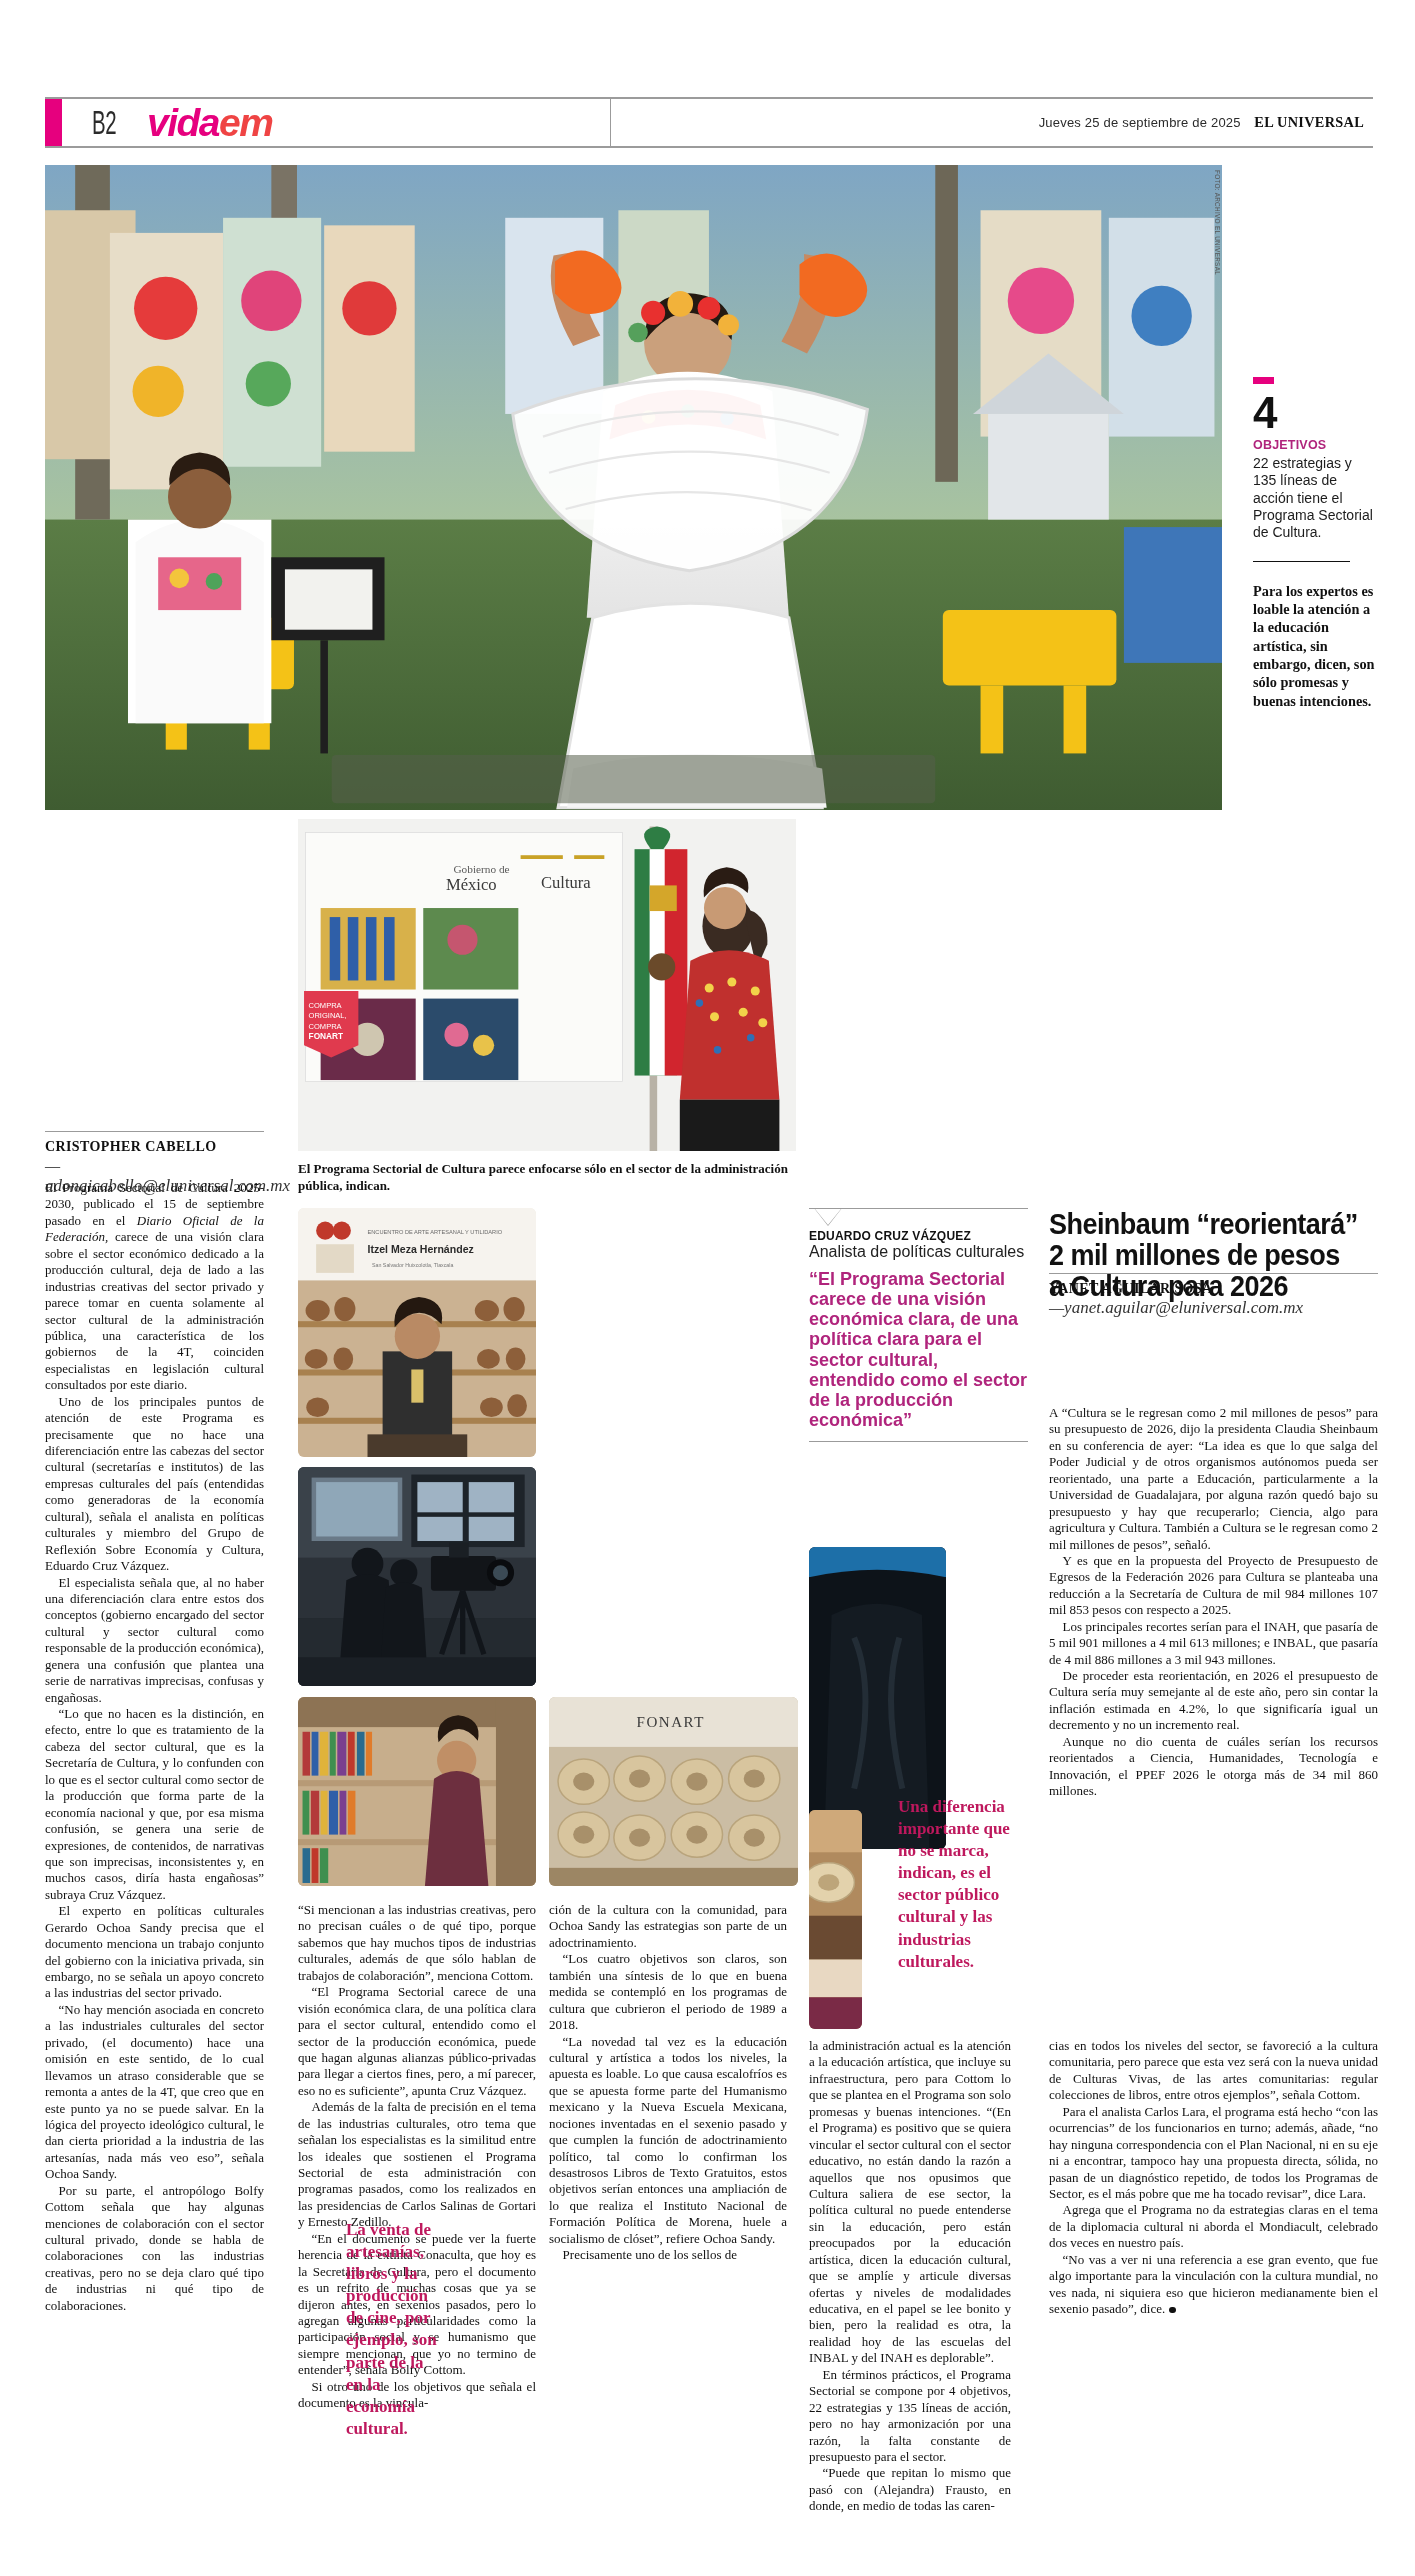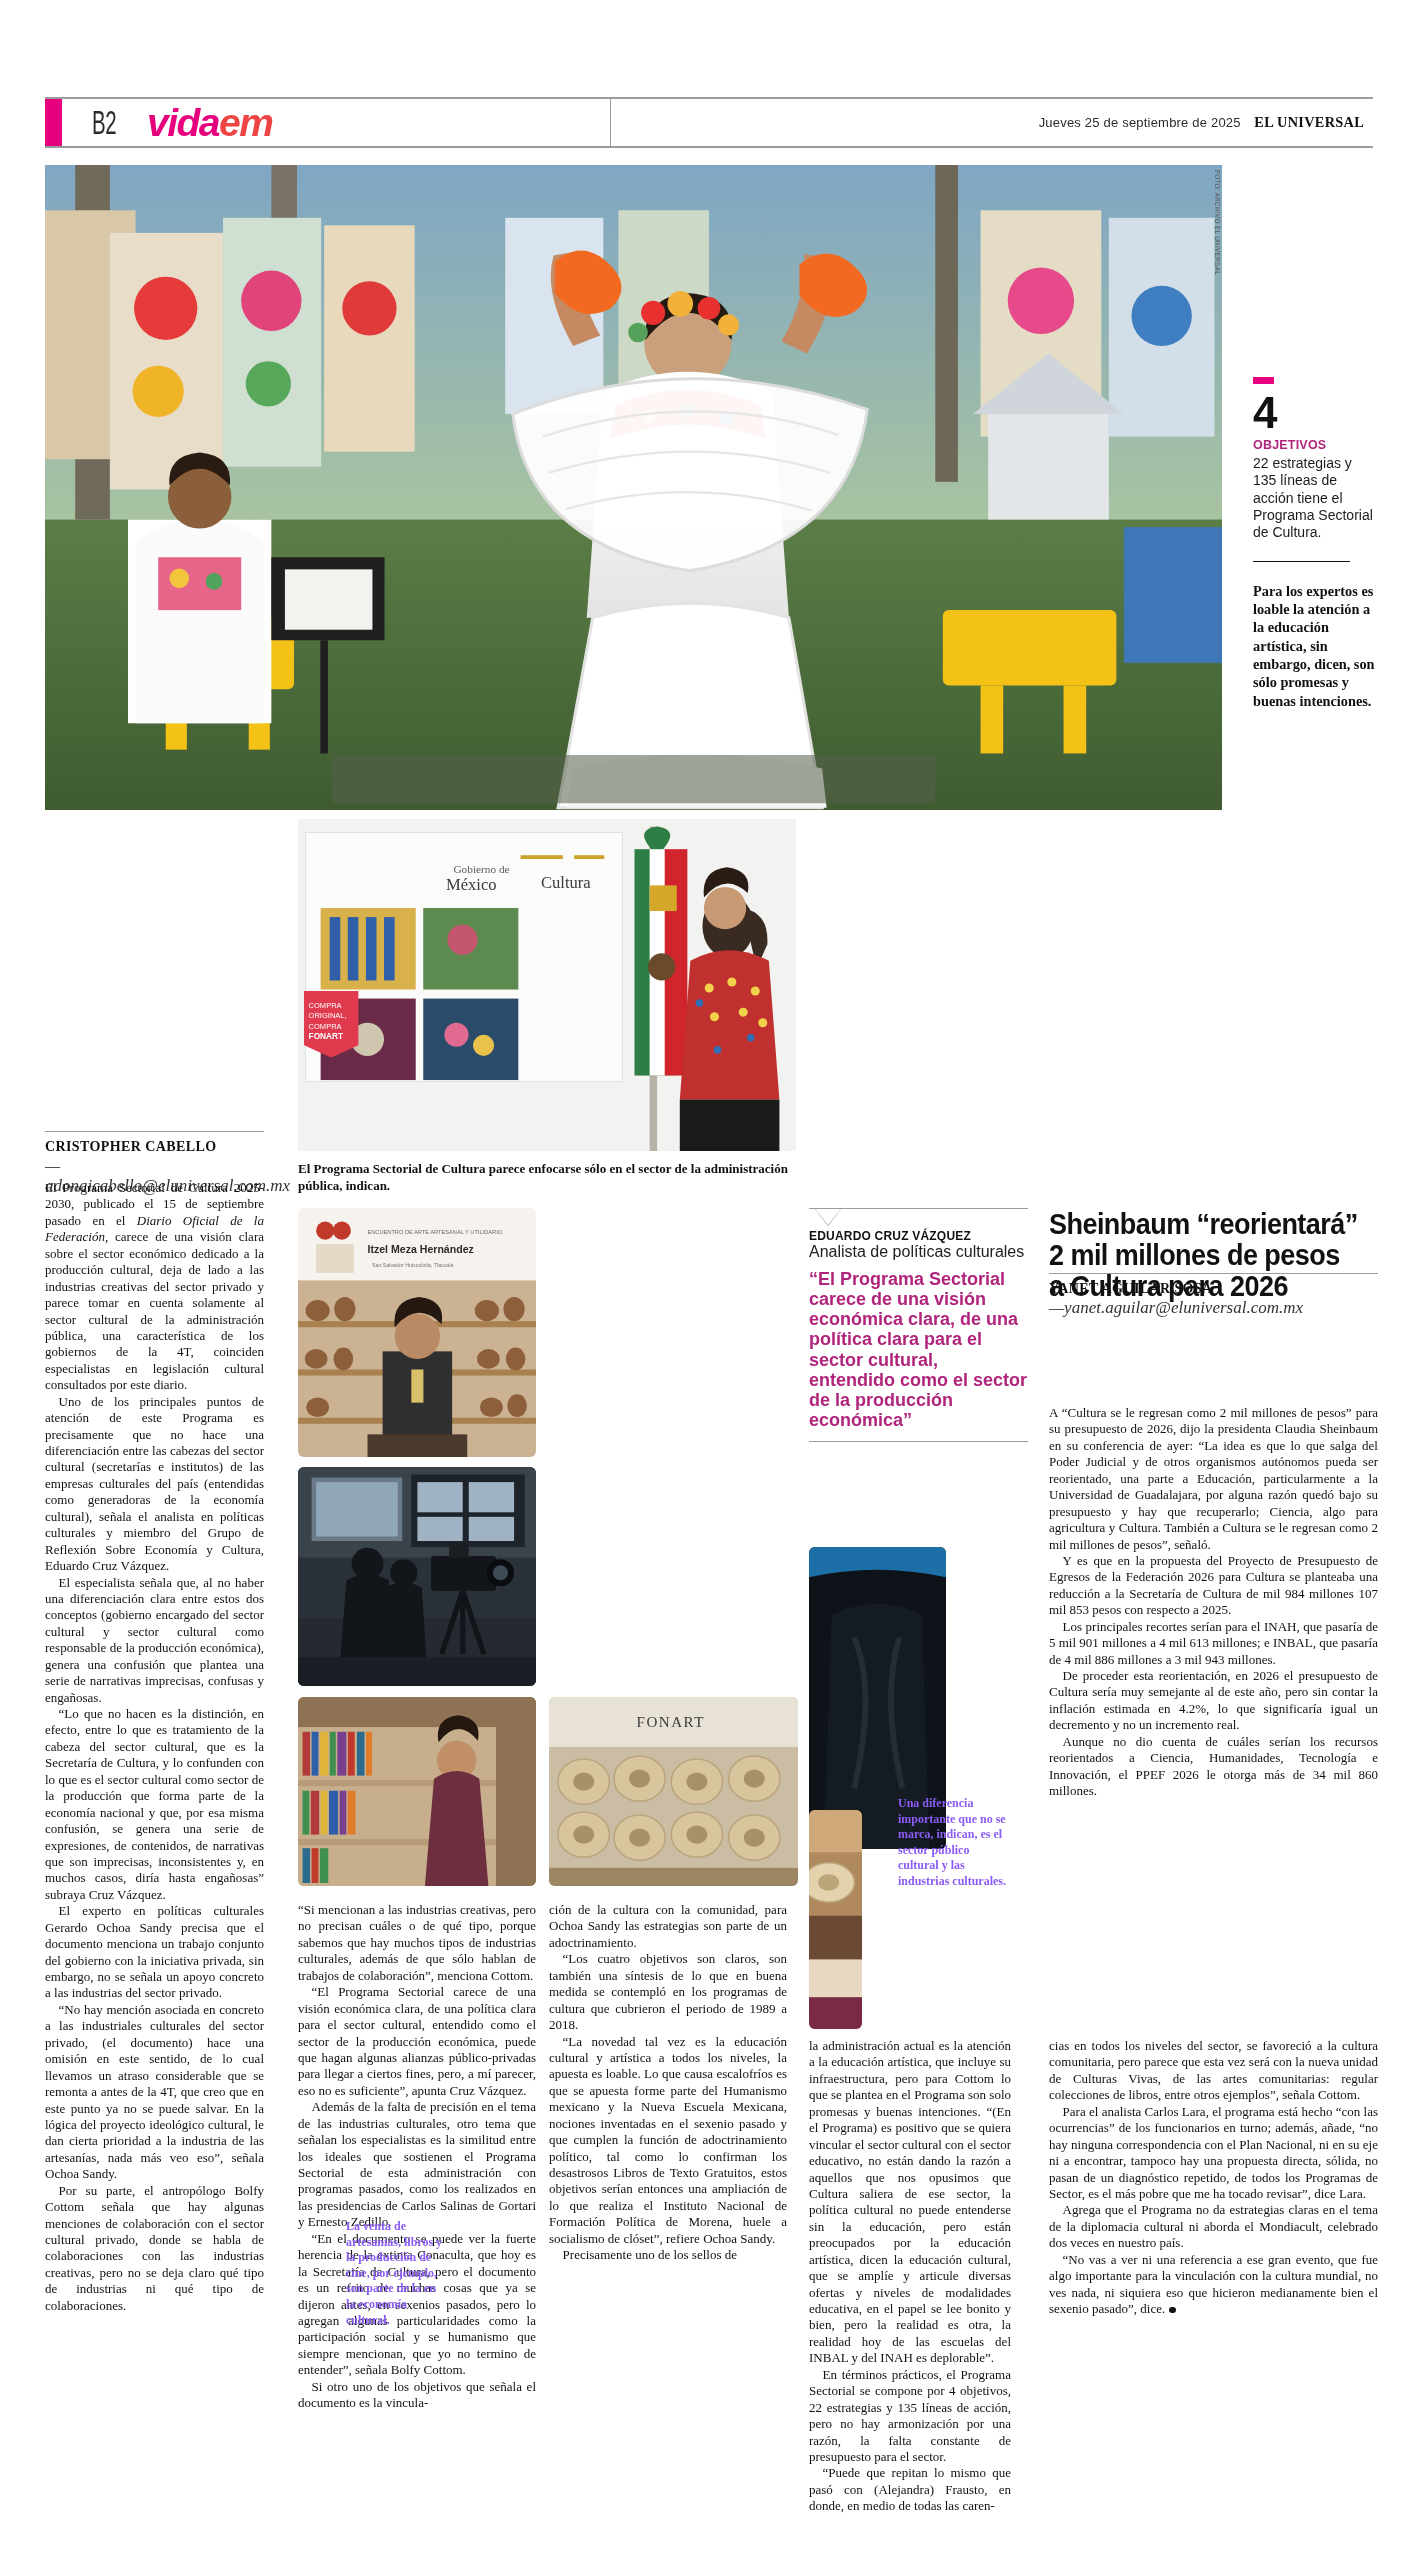--- a/index.html
+++ b/index.html
@@ -76,21 +76,21 @@
                 border-left:13.6px solid transparent;border-right:13.6px solid transparent;border-top:16.6px solid #fff;}
   .pq-top:before{content:"";position:absolute;left:5.3px;top:-0.8px;width:0;height:0;
                 border-left:14.3px solid transparent;border-right:14.3px solid transparent;border-top:18px solid #9b9b9b;}
   .pq-wrap{position:relative;z-index:2;background:#fff;}
   .pq-name{font-family:"Liberation Sans",sans-serif;font-weight:bold;font-size:12px;color:#111;letter-spacing:0.2px;}
   .pq-role{font-family:"Liberation Sans",sans-serif;font-size:16px;color:#222;margin-top:0.8px;margin-bottom:7.5px;}
   .pq-text{font-family:"Liberation Sans",sans-serif;font-weight:bold;font-size:18px;line-height:1.12;color:#b0247c;}
   .pq-rule{border-top:1.5px solid #9b9b9b;margin-top:10.6px;}
 
   
-  .minicap{position:absolute;font-family:"Liberation Serif",serif;font-weight:bold;font-size:12px;line-height:1.3;color:#8b5cf6;}
+  .minicap{position:absolute;font-family:"Liberation Serif",serif;font-weight:bold;font-size:17px;line-height:1.3;color:#be185d;}
 
   
   .ph{position:absolute;overflow:hidden;border-radius:6px;}
   .end-dot{display:inline-block;width:6.8px;height:6.8px;border-radius:50%;background:#111;vertical-align:middle;margin-left:3.8px;}
 </style>
 </head>
 <body>
 
 <div class="page">
 

